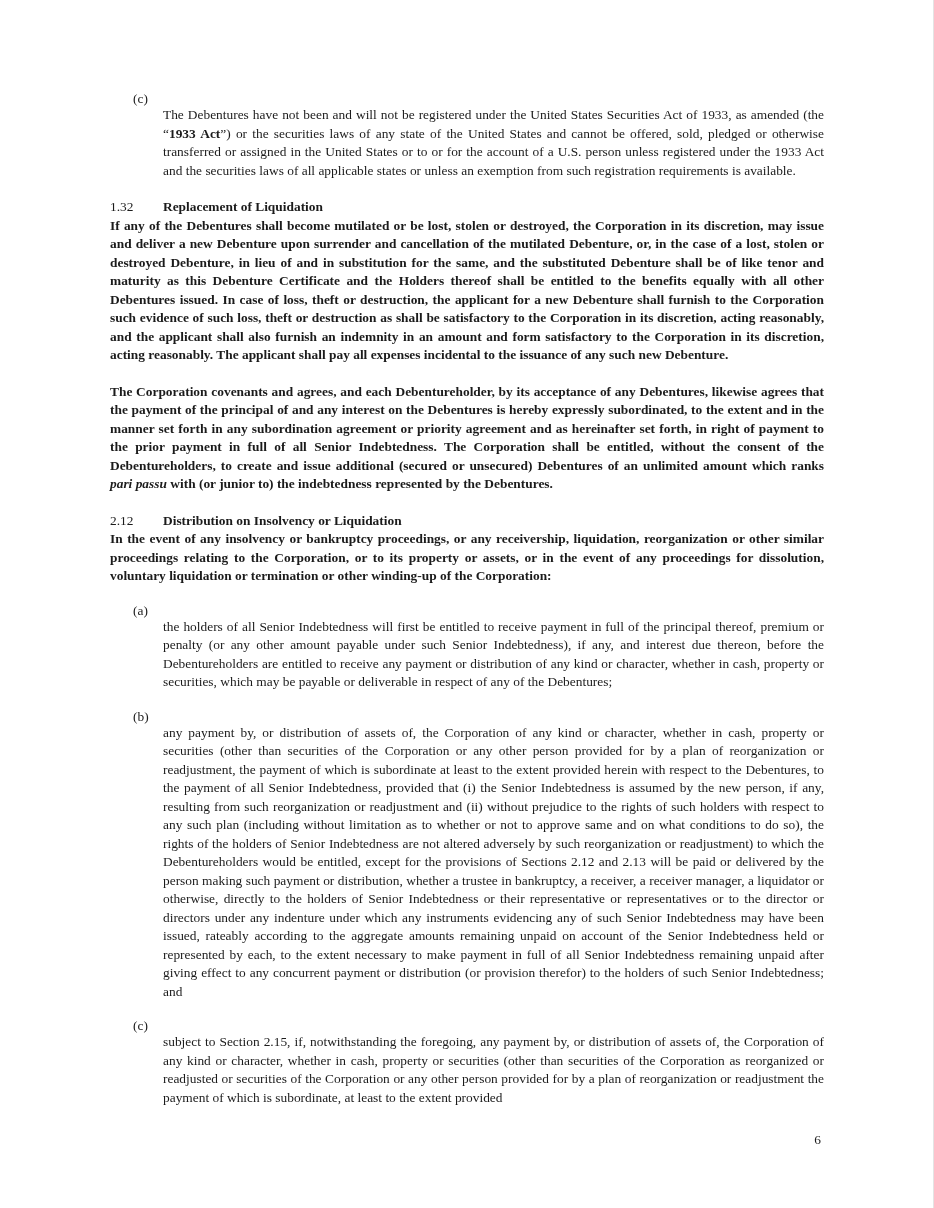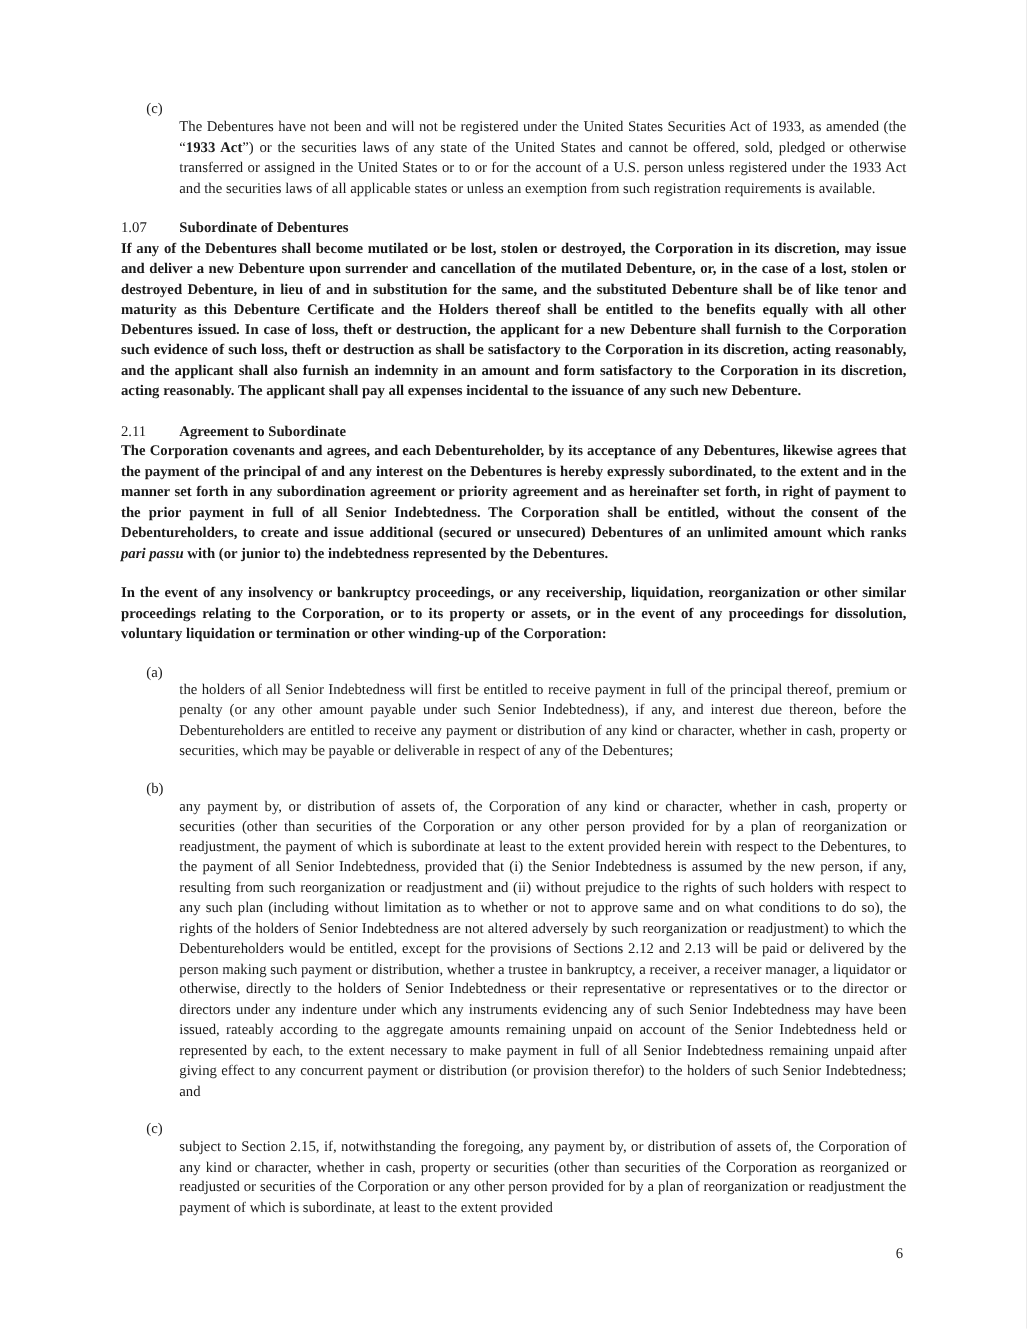--- a/index.html
+++ b/index.html
@@ -34,35 +34,35 @@
 <div class="page">
   <div class="content">
 
     <div class="list-item first">
       <span class="marker">(c)</span>
       <div class="item-text"><span>The Debentures have not been and will not be registered under the United States Securities Act of 1933, as amended (the “</span><b>1933 Act</b><span>”) or the securities laws of any state of the United States and cannot be offered, sold, pledged or otherwise transferred or assigned in the United States or to or for the account of a U.S. person unless registered under the 1933 Act and the securities laws of all applicable states or unless an exemption from such registration requirements is available.</span></div>
     </div>
 
     <div class="section">
       <div class="heading">
-        <span class="sec-num">1.07</span>
-        <span class="sec-title">Subordinate of Debentures</span>
+        <span class="sec-num">1.32</span>
+        <span class="sec-title">Replacement of Liquidation</span>
       </div>
       <div class="para">If any of the Debentures shall become mutilated or be lost, stolen or destroyed, the Corporation in its discretion, may issue and deliver a new Debenture upon surrender and cancellation of the mutilated Debenture, or, in the case of a lost, stolen or destroyed Debenture, in lieu of and in substitution for the same, and the substituted Debenture shall be of like tenor and maturity as this Debenture Certificate and the Holders thereof shall be entitled to the benefits equally with all other Debentures issued.  In case of loss, theft or destruction, the applicant for a new Debenture shall furnish to the Corporation such evidence of such loss, theft or destruction as shall be satisfactory to the Corporation in its discretion, acting reasonably, and the applicant shall also furnish an indemnity in an amount and form satisfactory to the Corporation in its discretion, acting reasonably.  The applicant shall pay all expenses incidental to the issuance of any such new Debenture.</div>
     </div>
 
     <div class="section">
-      <div class="heading">
-        <span class="sec-num">2.11</span>
-        <span class="sec-title">Agreement to Subordinate</span>
-      </div>
       <div class="para"><span>The Corporation covenants and agrees, and each Debentureholder, by its acceptance of any Debentures, likewise agrees that the payment of the principal of and any interest on the Debentures is hereby expressly subordinated, to the extent and in the manner set forth in any subordination agreement or priority agreement and as hereinafter set forth, in right of payment to the prior payment in full of all Senior Indebtedness.  The Corporation shall be entitled, without the consent of the Debentureholders, to create and issue additional (secured or unsecured) Debentures of an unlimited amount which ranks </span><i>pari passu</i><span> with (or junior to) the indebtedness represented by the Debentures.</span></div>
     </div>
 
     <div class="section">
+      <div class="heading">
+        <span class="sec-num">2.12</span>
+        <span class="sec-title">Distribution on Insolvency or Liquidation</span>
+      </div>
       <div class="para">In the event of any insolvency or bankruptcy proceedings, or any receivership, liquidation, reorganization or other similar proceedings relating to the Corporation, or to its property or assets, or in the event of any proceedings for dissolution, voluntary liquidation or termination or other winding-up of the Corporation:</div>
 
       <div class="list-item">
         <span class="marker">(a)</span>
         <div class="item-text">the holders of all Senior Indebtedness will first be entitled to receive payment in full of the principal thereof, premium or penalty (or any other amount payable under such Senior Indebtedness), if any, and interest due thereon, before the Debentureholders are entitled to receive any payment or distribution of any kind or character, whether in cash, property or securities, which may be payable or deliverable in respect of any of the Debentures;</div>
       </div>
 
       <div class="list-item">
         <span class="marker">(b)</span>
         <div class="item-text">any payment by, or distribution of assets of, the Corporation of any kind or character, whether in cash, property or securities (other than securities of the Corporation or any other person provided for by a plan of reorganization or readjustment, the payment of which is subordinate at least to the extent provided herein with respect to the Debentures, to the payment of all Senior Indebtedness, provided that (i) the Senior Indebtedness is assumed by the new person, if any, resulting from such reorganization or readjustment and (ii) without prejudice to the rights of such holders with respect to any such plan (including without limitation as to whether or not to approve same and on what conditions to do so), the rights of the holders of Senior Indebtedness are not altered adversely by such reorganization or readjustment) to which the Debentureholders would be entitled, except for the provisions of Sections 2.12 and 2.13 will be paid or delivered by the person making such payment or distribution, whether a trustee in bankruptcy, a receiver, a receiver manager, a liquidator or otherwise, directly to the holders of Senior Indebtedness or their representative or representatives or to the director or directors under any indenture under which any instruments evidencing any of such Senior Indebtedness may have been issued, rateably according to the aggregate amounts remaining unpaid on account of the Senior Indebtedness held or represented by each, to the extent necessary to make payment in full of all Senior Indebtedness remaining unpaid after giving effect to any concurrent payment or distribution (or provision therefor) to the holders of such Senior Indebtedness; and</div>

